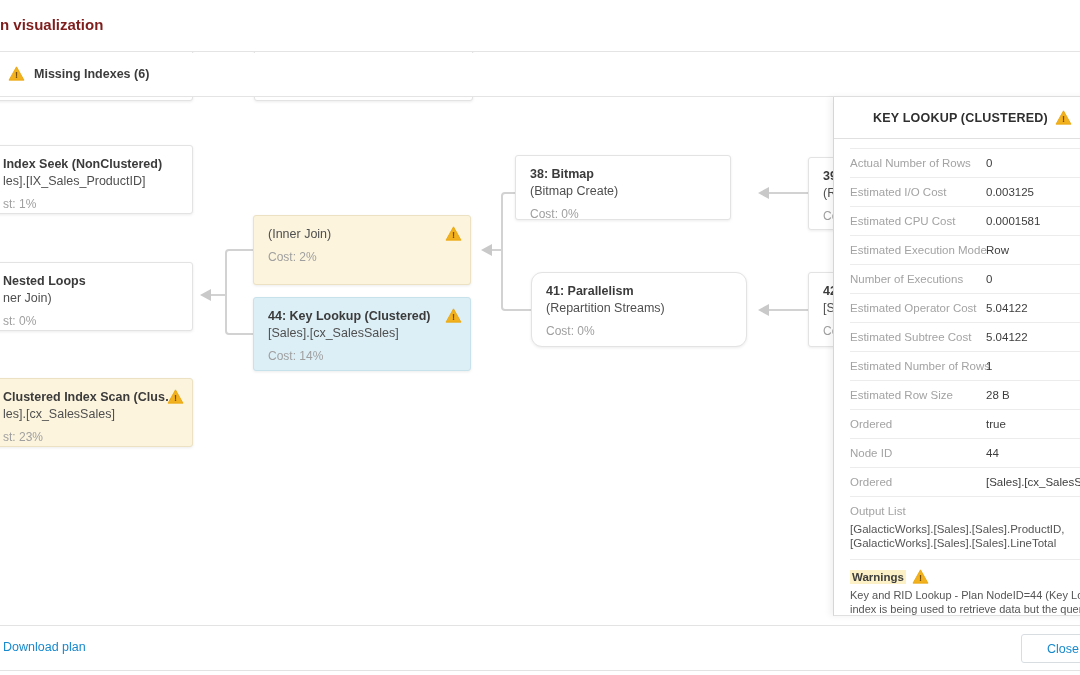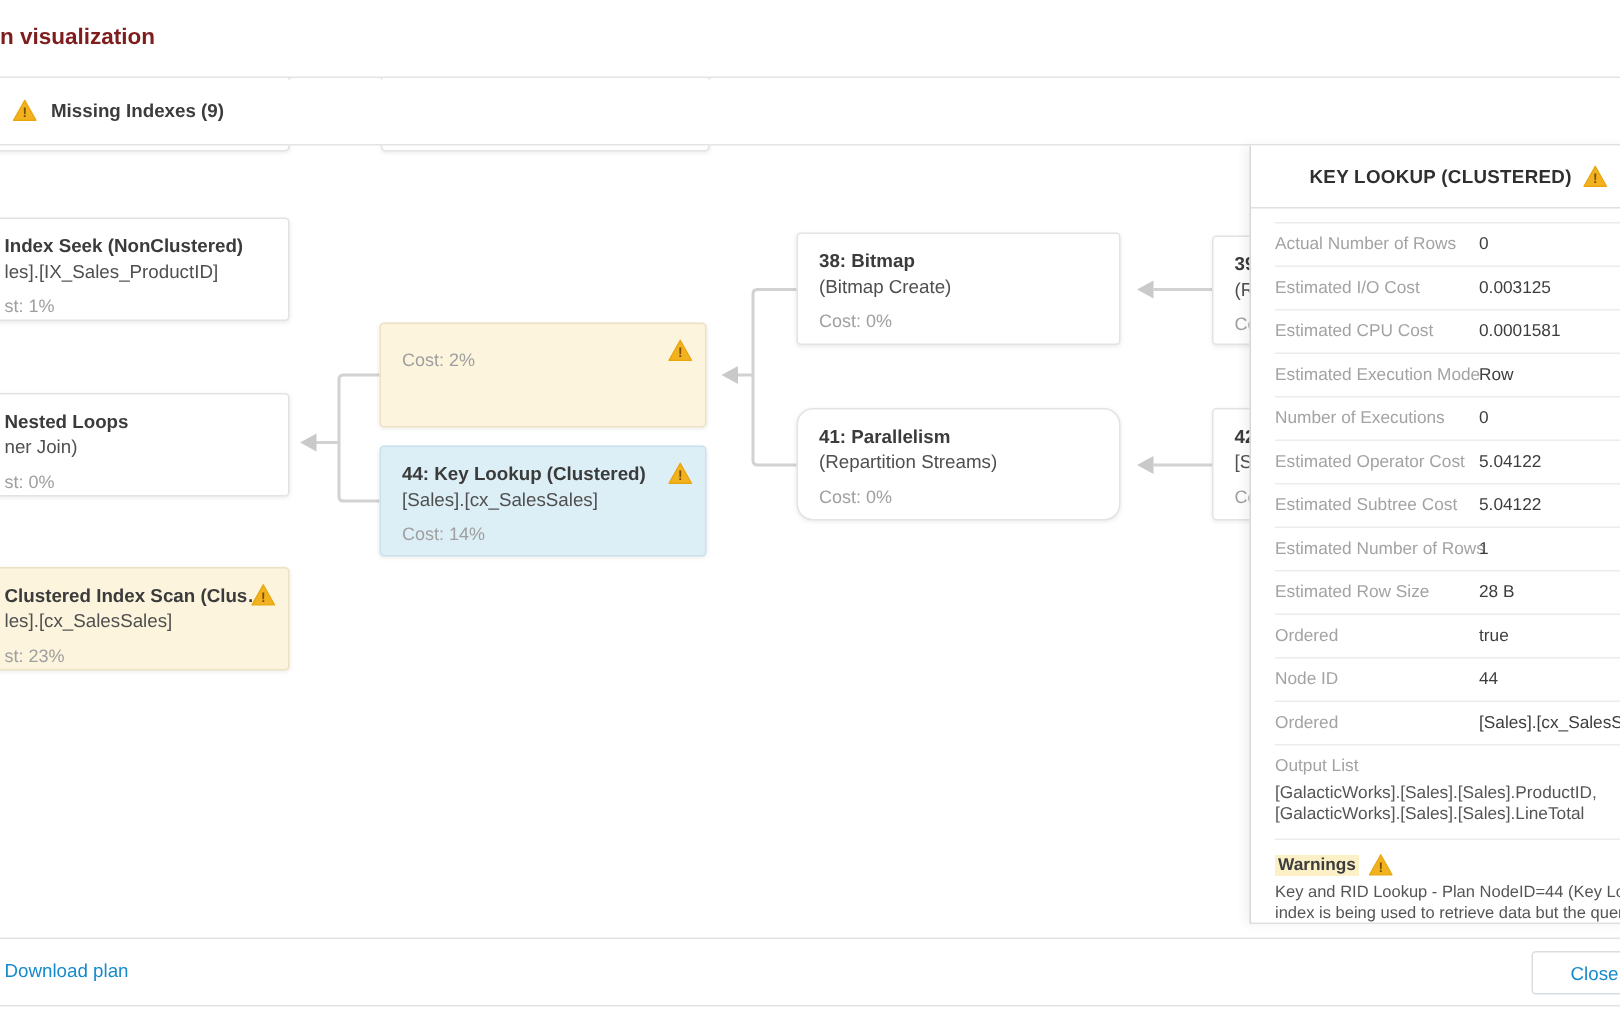--- a/index.html
+++ b/index.html
@@ -114,36 +114,37 @@
     <div class="c">st: 23%</div>
   </div>
 
   <div class="node warn" style="left:253px;top:215px;width:218px;height:70px;">
     <span class="warn-ic node-warn-ic">
       <svg viewBox="0 0 20 18" width="17" height="15">
           <path d="M10 1 L19 17 H1 Z" fill="#f2b11e" stroke="#e8a50c" stroke-linejoin="round"></path>
           <text x="10" y="14.5" text-anchor="middle" font-size="11" font-weight="bold" fill="#7a4e00">!</text>
         </svg>
     </span>
+    <div class="s">(Inner Join)</div>
     <div class="c">Cost: 2%</div>
   </div>
 
   <div class="node selected" style="left:253px;top:297px;width:218px;height:74px;">
     <span class="warn-ic node-warn-ic">
       <svg viewBox="0 0 20 18" width="17" height="15">
           <path d="M10 1 L19 17 H1 Z" fill="#f2b11e" stroke="#e8a50c" stroke-linejoin="round"></path>
           <text x="10" y="14.5" text-anchor="middle" font-size="11" font-weight="bold" fill="#7a4e00">!</text>
         </svg>
     </span>
     <div class="t">44: Key Lookup (Clustered)</div>
     <div class="s">[Sales].[cx_SalesSales]</div>
     <div class="c">Cost: 14%</div>
   </div>
 
-  <div class="node" style="left:531px;top:155px;width:216px;height:75px;">
+  <div class="node" style="left:515px;top:155px;width:216px;height:65px;">
     <div class="t">38: Bitmap</div>
     <div class="s">(Bitmap Create)</div>
     <div class="c">Cost: 0%</div>
   </div>
 
   <div class="node" style="left:531px;top:272px;width:216px;height:75px;border-radius:11px;">
     <div class="t">41: Parallelism</div>
     <div class="s">(Repartition Streams)</div>
     <div class="c">Cost: 0%</div>
   </div>
@@ -164,21 +165,21 @@
     <div class="page-title">n visualization</div>
   </div>
   <div class="alertbar">
     <div class="inner">
       <span class="warn-ic">
         <svg viewBox="0 0 20 18" width="17" height="15">
             <path d="M10 1 L19 17 H1 Z" fill="#f2b11e" stroke="#e8a50c" stroke-linejoin="round"></path>
             <text x="10" y="14.5" text-anchor="middle" font-size="11" font-weight="bold" fill="#7a4e00">!</text>
           </svg>
       </span>
-      <span class="alert-label">Missing Indexes (9)</span>
+      <span class="alert-label">Missing Indexes (6)</span>
     </div>
   </div>
 
   <div class="panel">
     <div class="panel-header">
       <span class="panel-title">KEY LOOKUP (CLUSTERED)</span>
       <span class="warn-ic">
         <svg viewBox="0 0 20 18" width="17" height="15">
             <path d="M10 1 L19 17 H1 Z" fill="#f2b11e" stroke="#e8a50c" stroke-linejoin="round"></path>
             <text x="10" y="14.5" text-anchor="middle" font-size="11" font-weight="bold" fill="#7a4e00">!</text>

